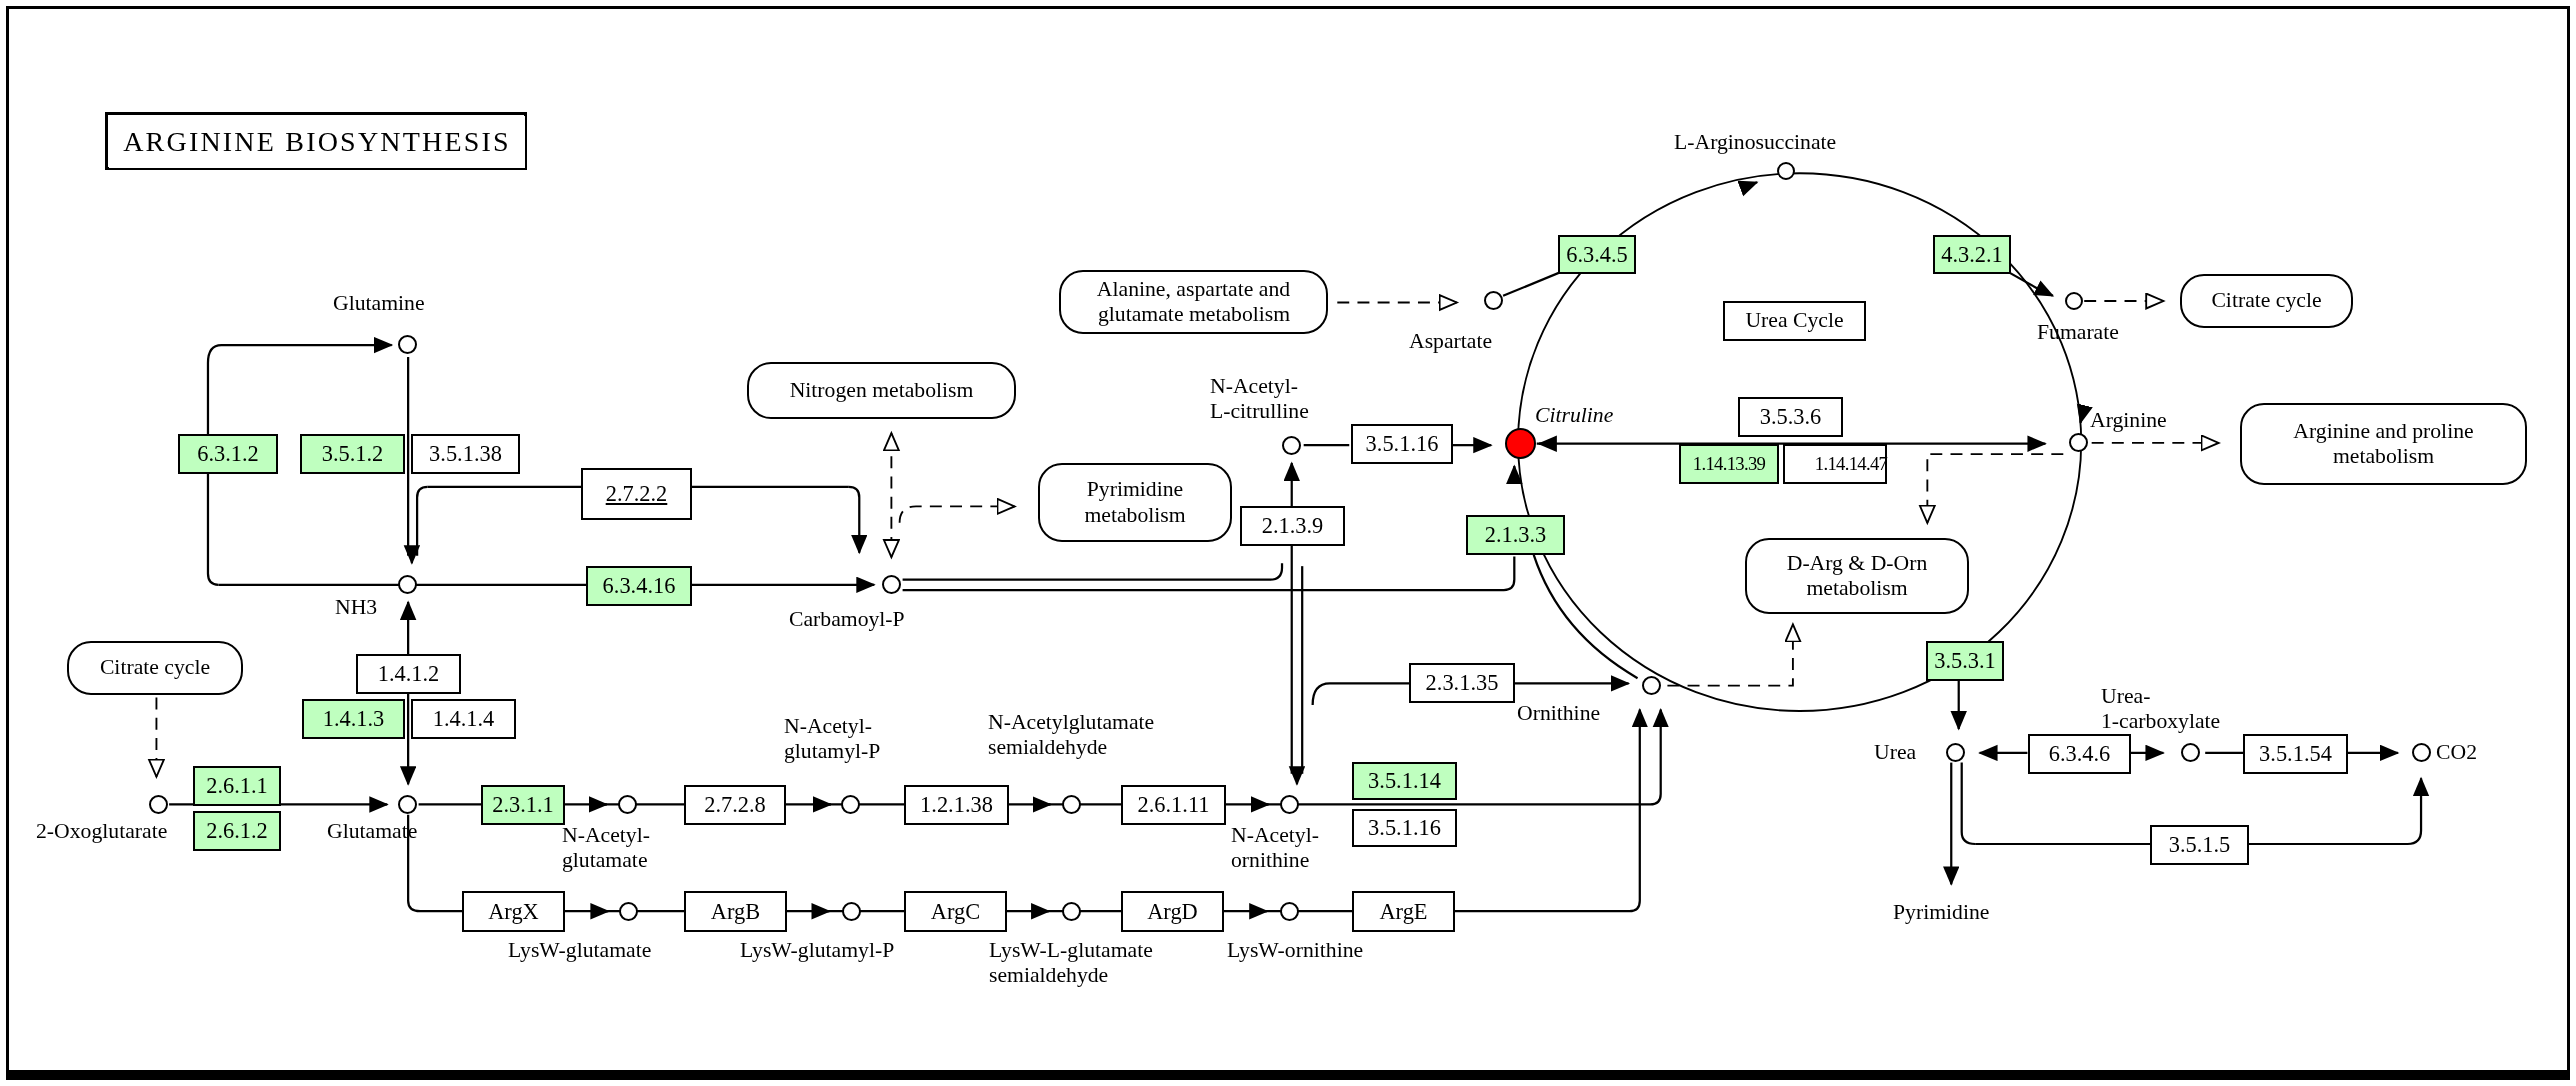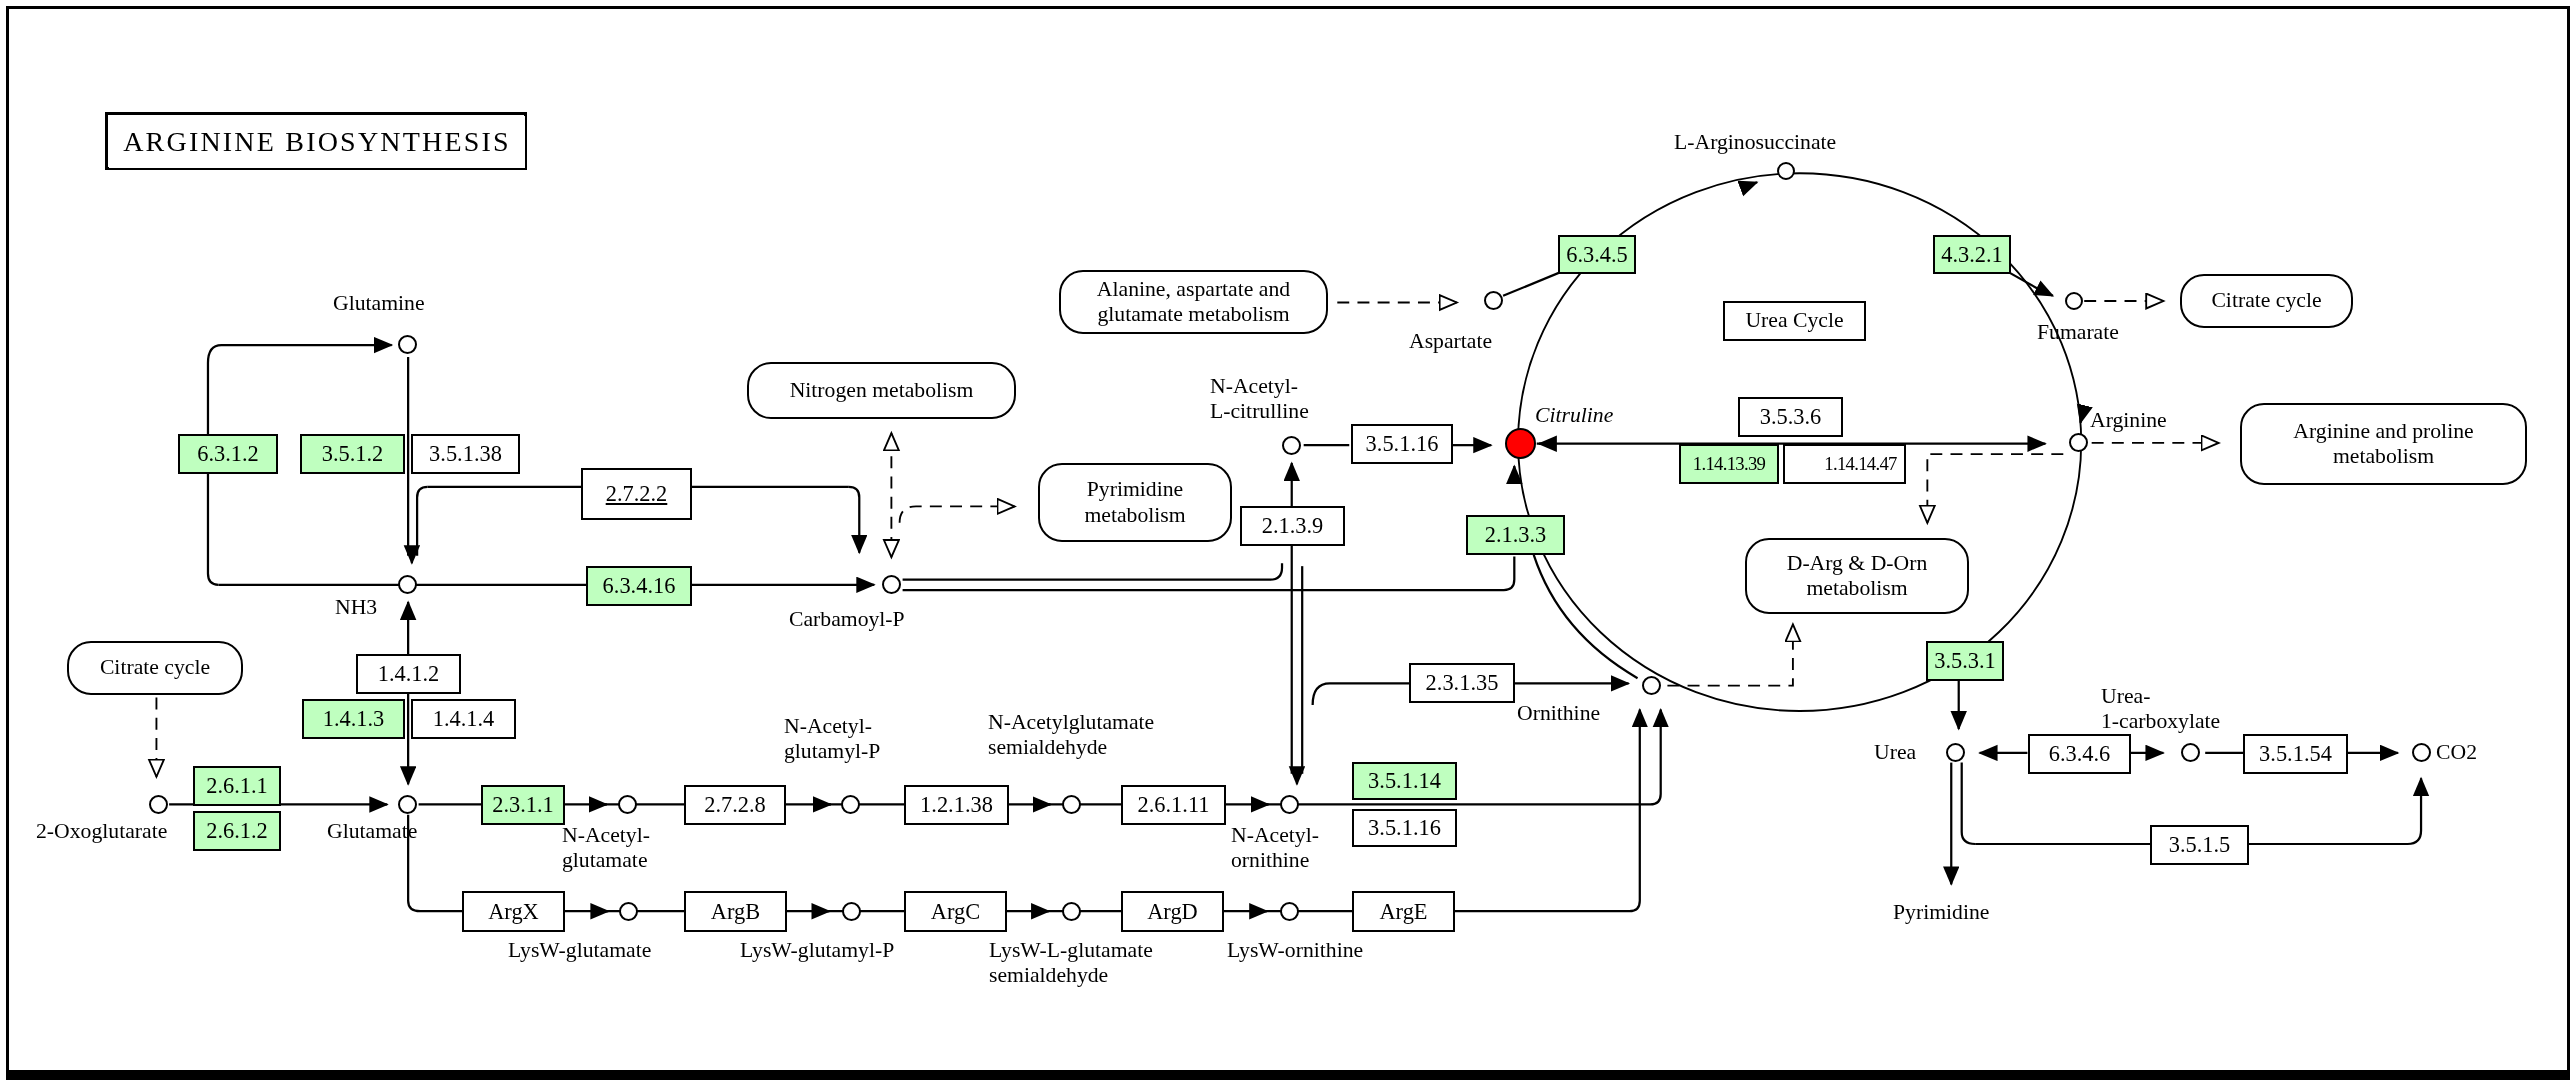--- a/index.html
+++ b/index.html
@@ -158,36 +158,36 @@
       <div class="ebox" style="left: 1121px; top: 785px; width: 105px; height: 40px;">2.6.1.11</div>
       <div class="ebox hl" style="left: 1352px; top: 762px; width: 105px; height: 38px;">3.5.1.14</div>
       <div class="ebox" style="left: 1352px; top: 809px; width: 105px; height: 38px;">3.5.1.16</div>
       <div class="ebox" style="left: 1351px; top: 424px; width: 102px; height: 40px;">3.5.1.16</div>
       <div class="ebox" style="left: 1240px; top: 506px; width: 105px; height: 40px;">2.1.3.9</div>
       <div class="ebox hl" style="left: 1466px; top: 515px; width: 99px; height: 40px;">2.1.3.3</div>
       <div class="ebox hl" style="left: 1558px; top: 235px; width: 78px; height: 39px;">6.3.4.5</div>
       <div class="ebox hl" style="left: 1933px; top: 235px; width: 78px; height: 39px;">4.3.2.1</div>
       <div class="ebox" style="left: 1738px; top: 397px; width: 105px; height: 40px;">3.5.3.6</div>
       <div class="ebox hl tight" style="left: 1679px; top: 444px; width: 100px; height: 40px;">1.14.13.39</div>
-      <div class="ebox tight" style="left: 1783px; top: 444px; width: 123px; height: 40px; padding-left: 32px;">1.14.14.47</div>
+      <div class="ebox tight" style="left: 1783px; top: 444px; width: 104px; height: 40px; padding-left: 32px;">1.14.14.47</div>
       <div class="ebox hl" style="left: 1926px; top: 641px; width: 78px; height: 40px;">3.5.3.1</div>
       <div class="ebox" style="left: 1409px; top: 663px; width: 106px; height: 40px;">2.3.1.35</div>
       <div class="ebox" style="left: 2028px; top: 734px; width: 103px; height: 40px;">6.3.4.6</div>
       <div class="ebox" style="left: 2243px; top: 734px; width: 105px; height: 40px;">3.5.1.54</div>
       <div class="ebox" style="left: 2150px; top: 825px; width: 99px; height: 40px;">3.5.1.5</div>
       <div class="ebox" style="left: 462px; top: 891px; width: 103px; height: 41px;">ArgX</div>
       <div class="ebox" style="left: 684px; top: 891px; width: 103px; height: 41px;">ArgB</div>
       <div class="ebox" style="left: 904px; top: 891px; width: 103px; height: 41px;">ArgC</div>
       <div class="ebox" style="left: 1121px; top: 891px; width: 103px; height: 41px;">ArgD</div>
       <div class="ebox" style="left: 1352px; top: 891px; width: 103px; height: 41px;">ArgE</div>
       <div class="plink" style="left: 747px; top: 362px; width: 269px; height: 57px; white-space: pre-line;">Nitrogen metabolism</div>
       <div class="plink" style="left: 1038px; top: 463px; width: 194px; height: 79px; white-space: pre-line;">Pyrimidine
 metabolism</div>
       <div class="plink" style="left: 67px; top: 641px; width: 176px; height: 54px; white-space: pre-line;">Citrate cycle</div>
-      <div class="plink" style="left: 1059px; top: 270px; width: 269px; height: 64px; white-space: pre-line;">Alanine, aspartate and
+      <div class="plink" style="left: 1059px; top: 270px; width: 269px; height: 64px; white-space: pre-line; text-align: right;">Alanine, aspartate and
 glutamate metabolism</div>
       <div class="plink" style="left: 2180px; top: 274px; width: 173px; height: 54px; white-space: pre-line;">Citrate cycle</div>
       <div class="plink" style="left: 2240px; top: 403px; width: 287px; height: 82px; white-space: pre-line;">Arginine and proline
 metabolism</div>
       <div class="plink" style="left: 1745px; top: 538px; width: 224px; height: 76px; white-space: pre-line;">D-Arg &amp; D-Orn
 metabolism</div>
       <div class="plink rect" style="left: 1723px; top: 301px; width: 143px; height: 40px; white-space: pre-line;">Urea Cycle</div>
       <div class="compound" style="left: 398px; top: 335px; width: 19.4px; height: 19.4px;"></div>
       <div class="compound" style="left: 398px; top: 575px; width: 19.4px; height: 19.4px;"></div>
       <div class="compound" style="left: 882px; top: 575px; width: 19.4px; height: 19.4px;"></div>

